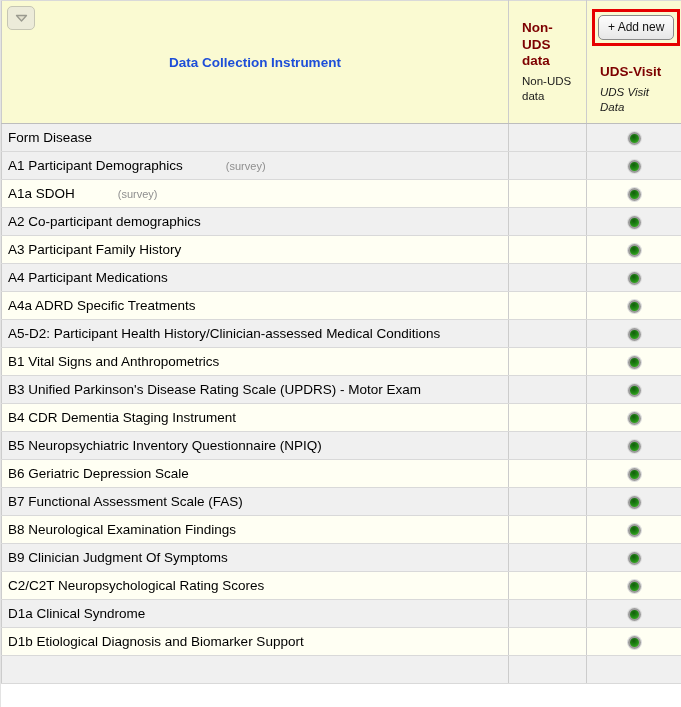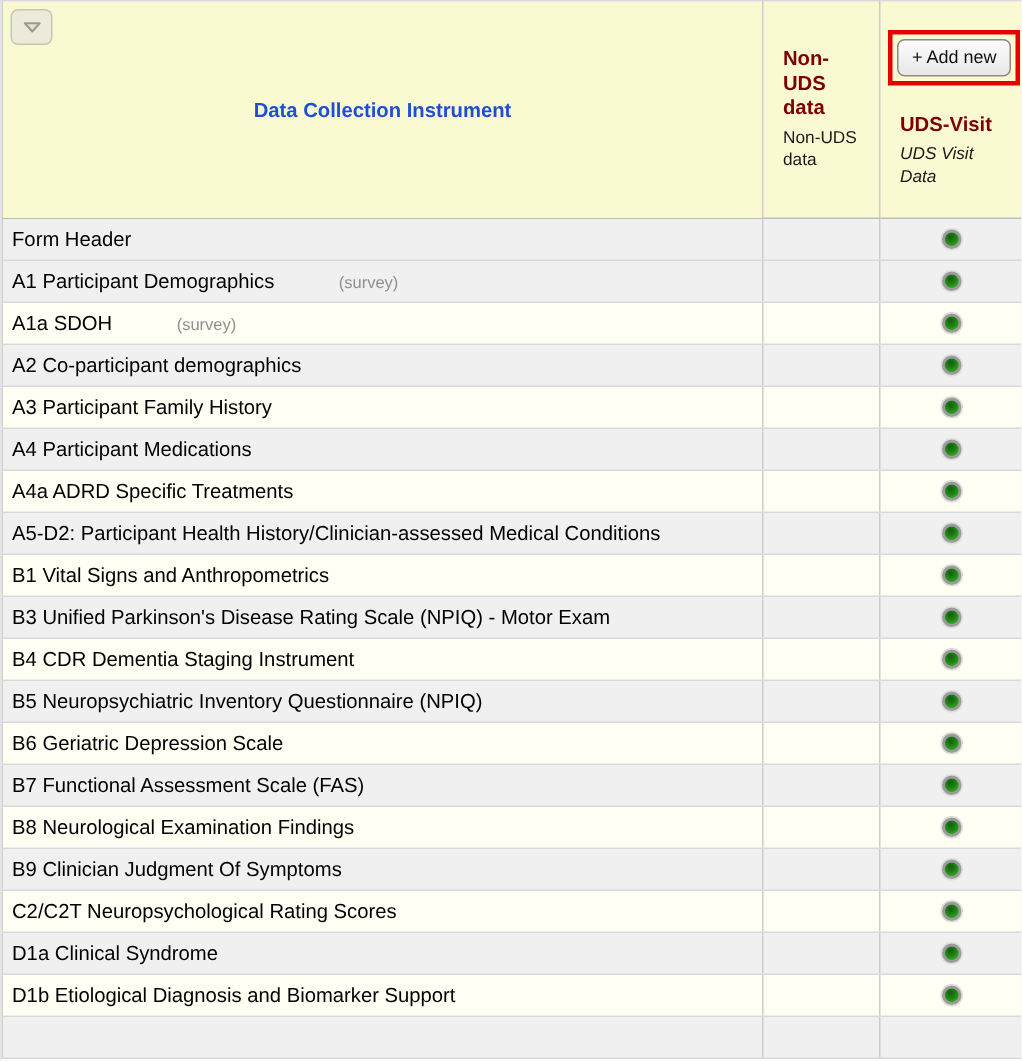--- a/index.html
+++ b/index.html
@@ -13,21 +13,21 @@
   }
   *{box-sizing:border-box;}
   html,body{margin:0;padding:0;background:#ffffff;
     font-family:"Liberation Sans","DejaVu Sans",sans-serif;}
   .wrap{width:681px;height:707px;overflow:hidden;position:relative;
     border-left:1px solid #e3e3e3;}
   table{border-collapse:collapse;table-layout:fixed;width:680px;}
   col.c1{width:507px;} col.c2{width:78px;} col.c3{width:95px;}
   th,td{border:1px solid var(--border-v);border-top-color:var(--border-h);
     border-bottom-color:var(--border-h);padding:0;}
-  thead th{background:var(--header-bg);height:145px;vertical-align:middle;
+  thead th{background:var(--header-bg);height:123px;vertical-align:middle;
     border-bottom-color:#bdbdbd;}
   th.colhead-instrument{position:relative;text-align:center;}
   .collapse-btn{position:absolute;top:5px;left:5px;width:28px;height:24px;
     border:1px solid #c6c6b4;border-radius:5px;background:#ecebd9;
     display:flex;align-items:center;justify-content:center;cursor:pointer;padding:0;}
   .col1-title{font-size:13.5px;font-weight:bold;color:#1d4ed8;}
   th.colhead-event{text-align:left;vertical-align:middle;padding-left:13px;
     padding-right:12px;font-weight:normal;}
   .evt-title{color:var(--maroon);font-weight:bold;font-size:13.5px;line-height:1.22;}
   .evt-sub{font-size:11.5px;line-height:1.3;margin-top:4px;color:#1a1a1a;}
@@ -81,21 +81,21 @@
           <span class="add-box">
             <button class="add-btn">+ Add new</button>
           </span>
           <div class="evt-title">UDS-Visit</div>
           <div class="evt-sub narrow">UDS Visit Data</div>
         </th>
       </tr>
     </thead>
     <tbody id="rows">
         <tr class="alt">
-          <td class="c-label"><span>Form Header</span></td>
+          <td class="c-label"><span>Form Disease</span></td>
           <td class="c-event"></td>
           <td class="c-event"><span class="dot"></span></td>
         </tr>
         <tr class="alt">
           <td class="c-label"><span>A1 Participant Demographics</span><span class="tag">(survey)</span></td>
           <td class="c-event"></td>
           <td class="c-event"><span class="dot"></span></td>
         </tr>
         <tr class="plain">
           <td class="c-label"><span>A1a SDOH</span><span class="tag">(survey)</span></td>
@@ -126,21 +126,21 @@
           <td class="c-label"><span>A5-D2: Participant Health History/Clinician-assessed Medical Conditions</span></td>
           <td class="c-event"></td>
           <td class="c-event"><span class="dot"></span></td>
         </tr>
         <tr class="plain">
           <td class="c-label"><span>B1 Vital Signs and Anthropometrics</span></td>
           <td class="c-event"></td>
           <td class="c-event"><span class="dot"></span></td>
         </tr>
         <tr class="alt">
-          <td class="c-label"><span>B3 Unified Parkinson's Disease Rating Scale (NPIQ) - Motor Exam</span></td>
+          <td class="c-label"><span>B3 Unified Parkinson's Disease Rating Scale (UPDRS) - Motor Exam</span></td>
           <td class="c-event"></td>
           <td class="c-event"><span class="dot"></span></td>
         </tr>
         <tr class="plain">
           <td class="c-label"><span>B4 CDR Dementia Staging Instrument</span></td>
           <td class="c-event"></td>
           <td class="c-event"><span class="dot"></span></td>
         </tr>
         <tr class="alt">
           <td class="c-label"><span>B5 Neuropsychiatric Inventory Questionnaire (NPIQ)</span></td>

